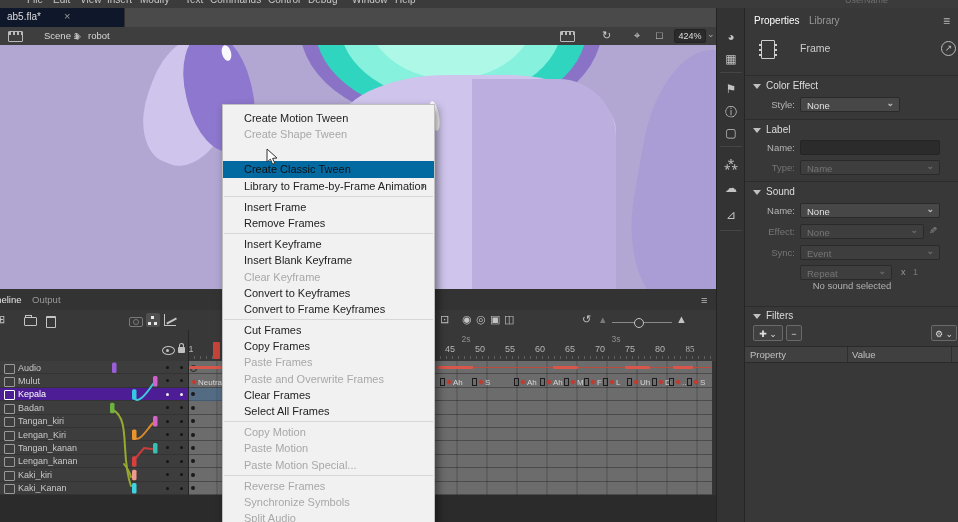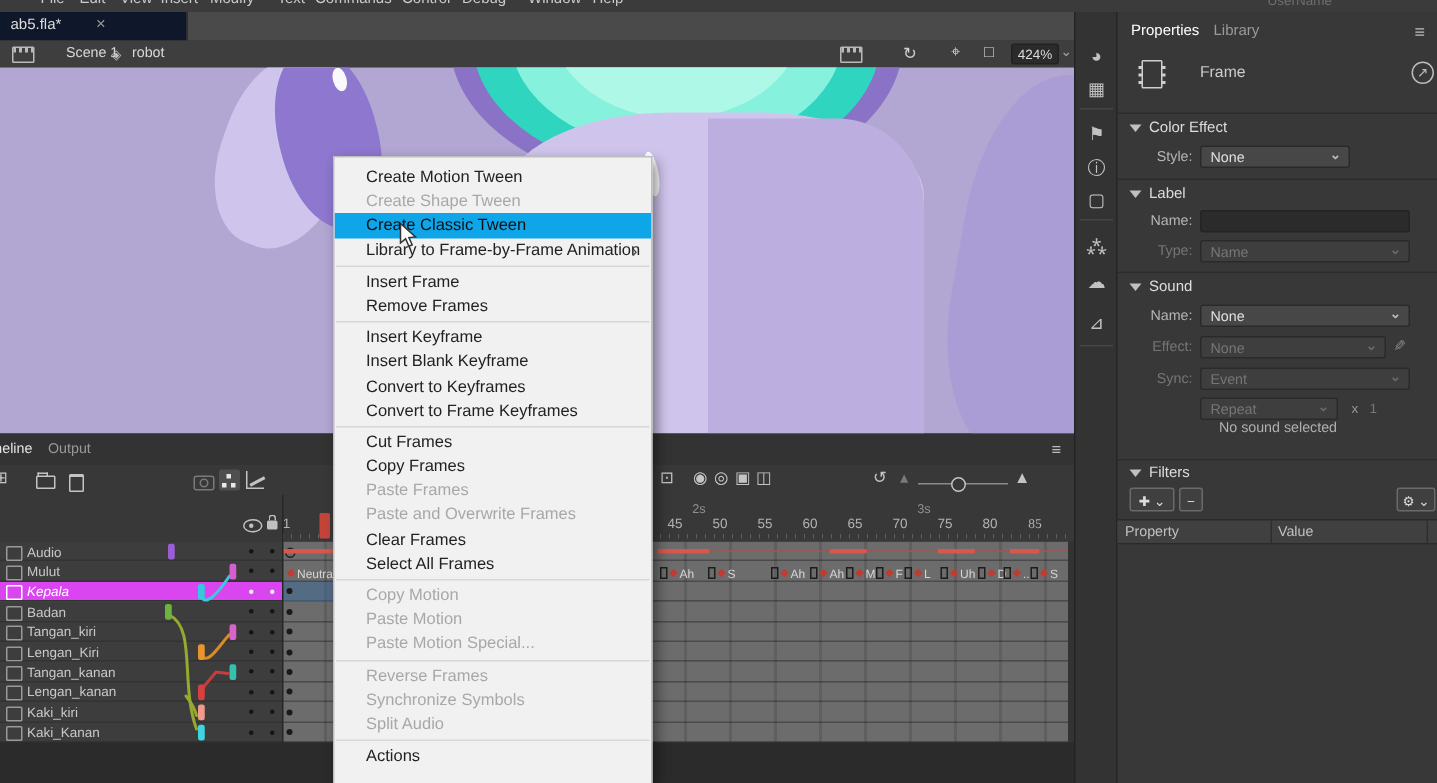--- a/index.html
+++ b/index.html
@@ -26,21 +26,21 @@
   .zoomchev{position:absolute;left:707px;top:2px;color:#aaa;font-size:9px;}
   
   .stage{position:absolute;left:0;top:45px;width:716px;height:244px;overflow:hidden;}
   .stage div{position:absolute;}
   
   .ctxmenu{position:absolute;left:222px;top:104px;width:213px;height:418px;background:#f1f1f1;
      border:1px solid#bfbfbf;border-bottom:none;box-shadow:3px 4px 8px rgba(0,0,0,.45);
      padding-top:5px;box-sizing:border-box;z-index:50;overflow:hidden;}
   .cm-item{position:relative;height:16.2px;line-height:16.2px;padding-left:21px;font-size:11px;color:#222;}
   .cm-item.dis{color:#a8a8a8;}
-  .cm-item.hl{background:#0ea5e9;color:#111;}
+  .cm-item.hl{background:#0369a1;color:#111;margin-top:19px;}
   .cm-sub{position:absolute;right:9px;top:0;font-size:12px;color:#444;}
   .cm-sep{height:1px;background:#d7d7d7;margin:2px 1px;}
   .cursor{position:absolute;left:266px;top:148px;z-index:60;}
   
   .tl{position:absolute;left:0;top:289px;width:716px;height:233px;background:#333;}
   .tl-tabs{position:absolute;left:0;top:2px;width:716px;height:19px;background:#333;}
   .tl-tab{position:absolute;top:3px;font-size:9.5px;color:#999;}
   .tl-tab.active{color:#e4e4e4;}
   .tl-panelmenu{position:absolute;left:701px;top:3px;color:#bbb;font-size:11px;}
   .tl-toolbar{position:absolute;left:0;top:21px;width:716px;height:20px;background:#383838;border-bottom:1px solid#2a2a2a;}
@@ -65,21 +65,21 @@
      background:repeating-linear-gradient(90deg,#5f5f5f 0 1px,transparent 1px 6px);}
   .icon-eye{position:absolute;left:162px;top:16px;width:11px;height:7px;border:1px solid#c0c0c0;border-radius:50%;}
   .icon-eye::before{content:'';position:absolute;left:3px;top:1.5px;width:3px;height:3px;background:#c0c0c0;border-radius:50%;}
   .icon-lock{position:absolute;left:178px;top:17px;width:7px;height:6px;background:#c0c0c0;border-radius:1px;}
   .icon-lock::before{content:'';position:absolute;left:1px;top:-4px;width:3px;height:3px;border:1px solid#c0c0c0;border-bottom:none;border-radius:3px 3px 0 0;}
   .playhead{position:absolute;top:12px;width:7px;height:17px;background:#c5443a;border-radius:1px;}
   .tl-divider{position:absolute;left:188px;top:41px;width:1px;height:192px;background:#262626;}
   .tl-empty{position:absolute;left:0;top:206px;width:716px;height:27px;background:#2b2b2b;}
   #layer-rows{left:0;top:72px;width:188px;height:134px;overflow:hidden;}
   .ly-row{position:absolute;left:0;width:188px;background:#3d3d3d;box-shadow:inset 0 -1px #333;}
-  .ly-row.sel{background:#d946ef;font-style:italic;}
+  .ly-row.sel{background:#4c1d95;}
   .ly-icon{position:absolute;left:4px;top:2.5px;width:9px;height:8px;border:1px solid#9a9a9a;border-radius:1px;}
   .ly-row.sel .ly-icon{border-color:#fff;}
   .ly-name{position:absolute;left:18px;top:1.5px;font-size:9px;color:#c8c8c8;}
   .ly-row.sel .ly-name{color:#fff;}
   .ly-dot{position:absolute;top:5px;width:3px;height:3px;background:#151515;border-radius:50%;}
   .ly-dot.c1{left:166px;} .ly-dot.c2{left:180px;}
   .ly-row.sel .ly-dot{background:#eee;}
   #wires{left:0;top:72px;width:188px;height:134px;pointer-events:none;}
   #frame-rows{left:188px;top:72px;width:524px;height:134px;overflow:hidden;}
   .fr-row{position:absolute;left:0;width:524px;background:#6c6c6c;
@@ -479,20 +479,21 @@
     <div class="cm-item"><span>Create Motion Tween</span></div>
     <div class="cm-item dis"><span>Create Shape Tween</span></div>
     <div class="cm-item hl"><span>Create Classic Tween</span></div>
     <div class="cm-item"><span>Library to Frame-by-Frame Animation</span><span class="cm-sub">›</span></div>
     <div class="cm-sep"></div>
     <div class="cm-item"><span>Insert Frame</span></div>
     <div class="cm-item"><span>Remove Frames</span></div>
     <div class="cm-sep"></div>
     <div class="cm-item"><span>Insert Keyframe</span></div>
     <div class="cm-item"><span>Insert Blank Keyframe</span></div>
+    <div class="cm-item dis"><span>Clear Keyframe</span></div>
     <div class="cm-item"><span>Convert to Keyframes</span></div>
     <div class="cm-item"><span>Convert to Frame Keyframes</span></div>
     <div class="cm-sep"></div>
     <div class="cm-item"><span>Cut Frames</span></div>
     <div class="cm-item"><span>Copy Frames</span></div>
     <div class="cm-item dis"><span>Paste Frames</span></div>
     <div class="cm-item dis"><span>Paste and Overwrite Frames</span></div>
     <div class="cm-item"><span>Clear Frames</span></div>
     <div class="cm-item"><span>Select All Frames</span></div>
     <div class="cm-sep"></div>

